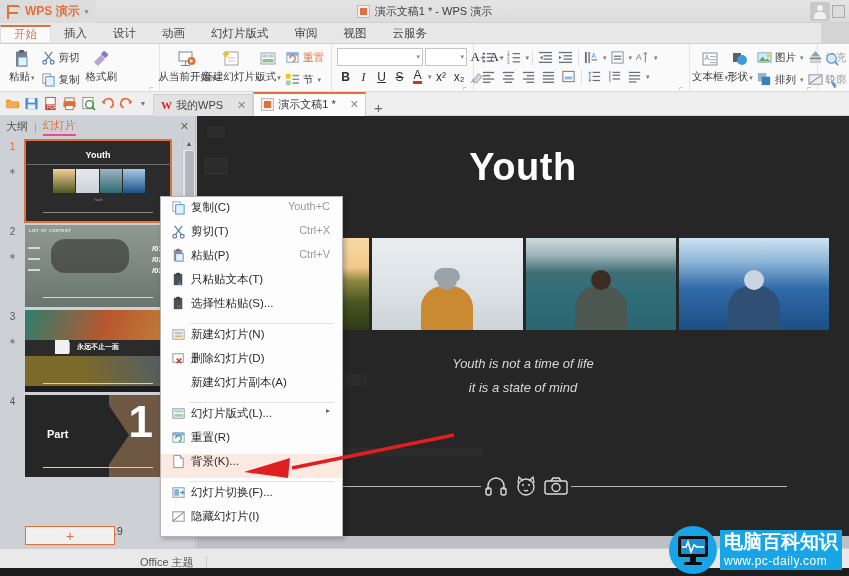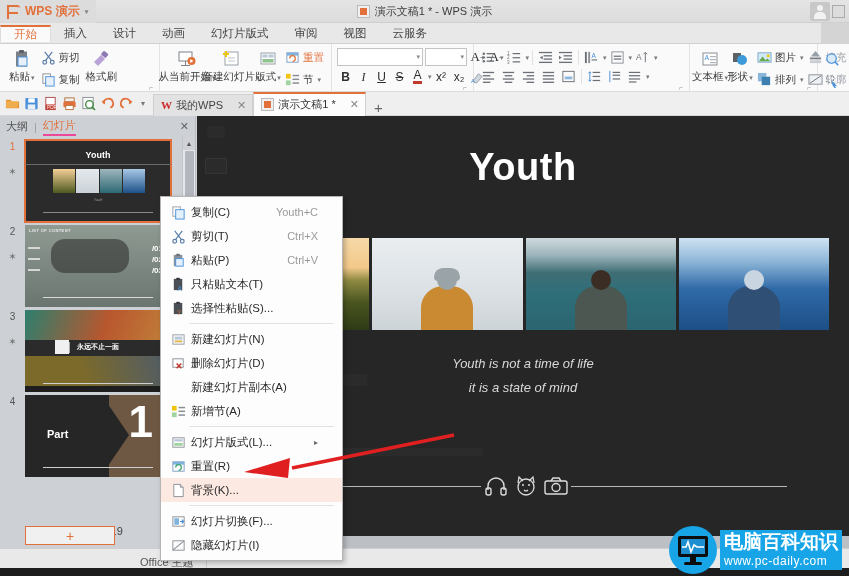--- a/index.html
+++ b/index.html
@@ -291,22 +291,22 @@
   }
 
   
   .ctxmenu {
     position: absolute; left: 160px; top: 196px; width: 183px;
     background: #fdfdfd; border: 1px solid #b5b5b5;
     box-shadow: 2px 2px 5px rgba(0,0,0,0.25);
     padding: 3px 0; z-index: 40;
   }
   .mi {
-    height: 24px; display: flex; align-items: center;
-    padding: 0 24px 0 7px; font-size: 11.5px; color: #2a2a2a; position: relative;
+    height: 24px; display: flex; align-items: flex-start;
+    padding: 0 12px 0 7px; font-size: 11.5px; color: #2a2a2a; position: relative;
   }
   .mi.hl { background: #fce9e2; }
   .mi .mic { width: 20px; display: flex; align-items: center; justify-content: center; }
   .mi .mlbl { flex: 1; padding-left: 3px; }
   .mi .mkey { font-size: 11px; color: #9a9a9a; }
   .mi .arrow { font-size: 8px; color: #666; }
   .msep { height: 1px; background: #e2e2e2; margin: 3px 8px 3px 28px; }
 
   
   .arrow-annot { position: absolute; left: 232px; top: 432px; z-index: 60; }
@@ -1050,33 +1050,20 @@
       <span class="mlbl">删除幻灯片(D)</span>
       <span class="mkey"></span>
     </div>
 
     <div class="mi">
       <span class="mic"></span>
       <span class="mlbl">新建幻灯片副本(A)</span>
       <span class="mkey"></span>
     </div>
 
-    <div class="mi">
-      <span class="mic">
-        <svg class="ic" viewBox="0 0 16 16">
-            <rect x="1" y="2" width="5" height="5" fill="#f1c40f"></rect>
-            <rect x="8" y="3" width="7" height="1.6" fill="#8a8f96"></rect>
-            <rect x="8" y="7" width="7" height="1.6" fill="#8a8f96"></rect>
-            <rect x="8" y="11" width="7" height="1.6" fill="#8a8f96"></rect>
-            <rect x="1" y="9" width="5" height="5" fill="#9fd3a0"></rect>
-          </svg>
-      </span>
-      <span class="mlbl">新增节(A)</span>
-      <span class="mkey"></span>
-    </div>
 
     <div class="msep"></div>
 
 
     <div class="mi">
       <span class="mic">
         <svg class="ic" viewBox="0 0 16 16">
             <rect x="2" y="3" width="12" height="10" fill="#fff" stroke="#8a8f96"></rect>
             <rect x="3.5" y="4.5" width="9" height="2.5" fill="#b9c9d8"></rect>
             <rect x="3.5" y="8.5" width="9" height="3" fill="#9fd3a0"></rect>

